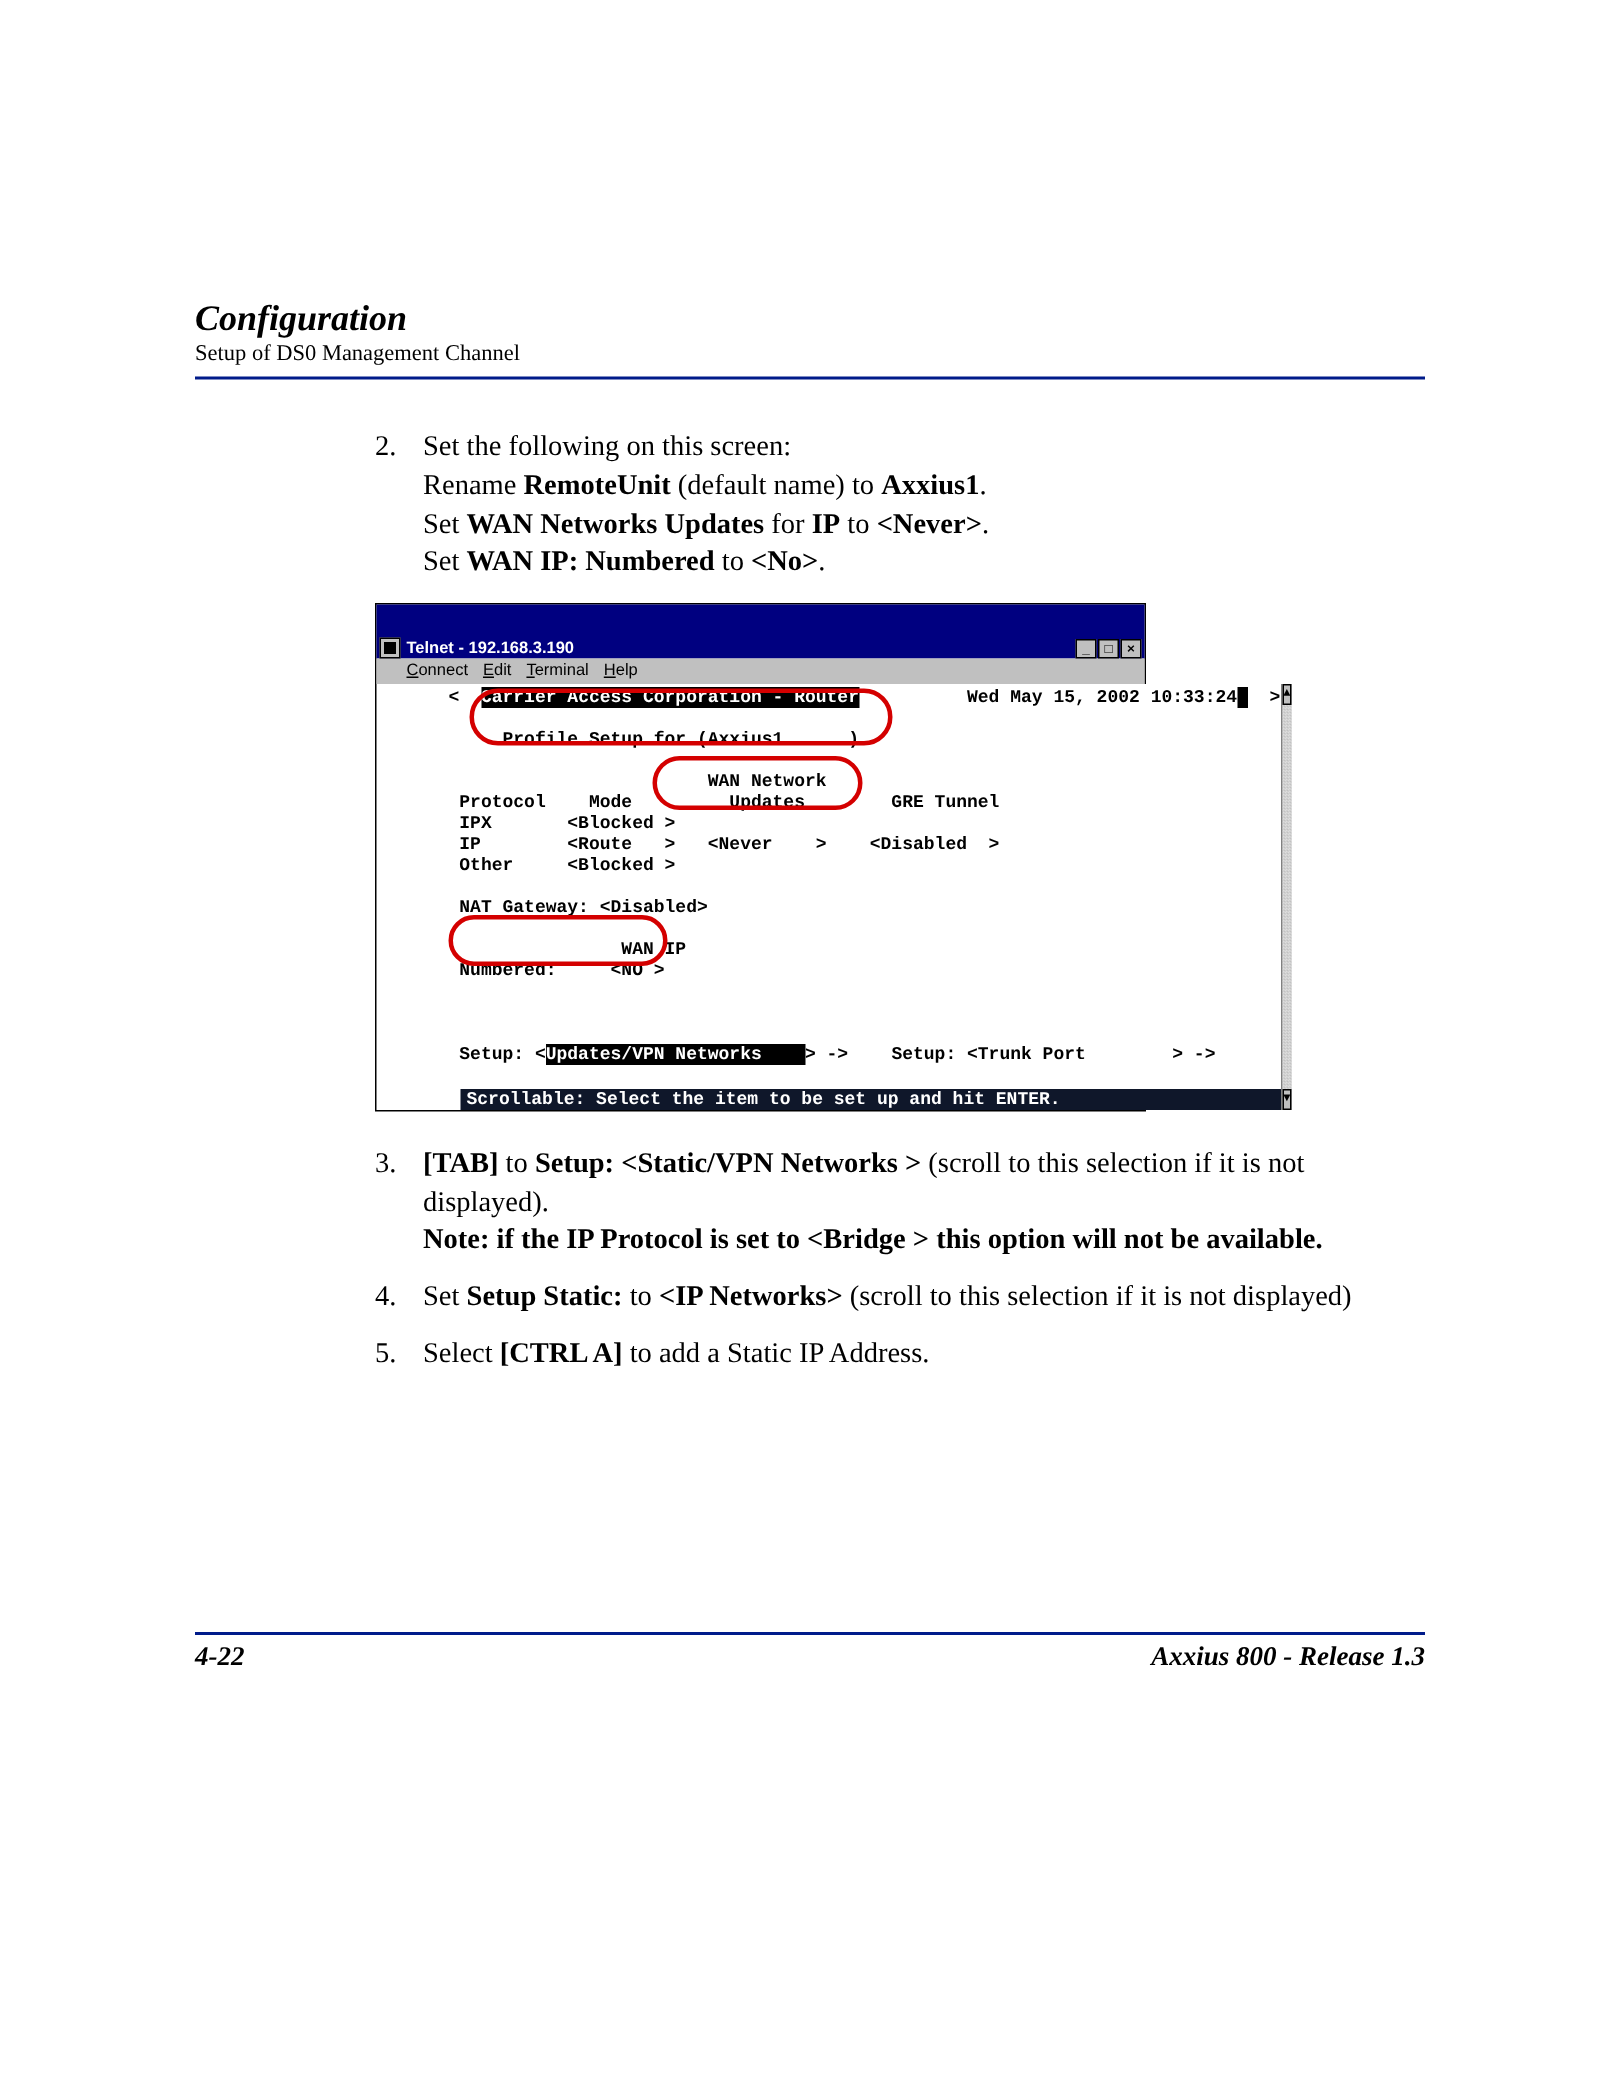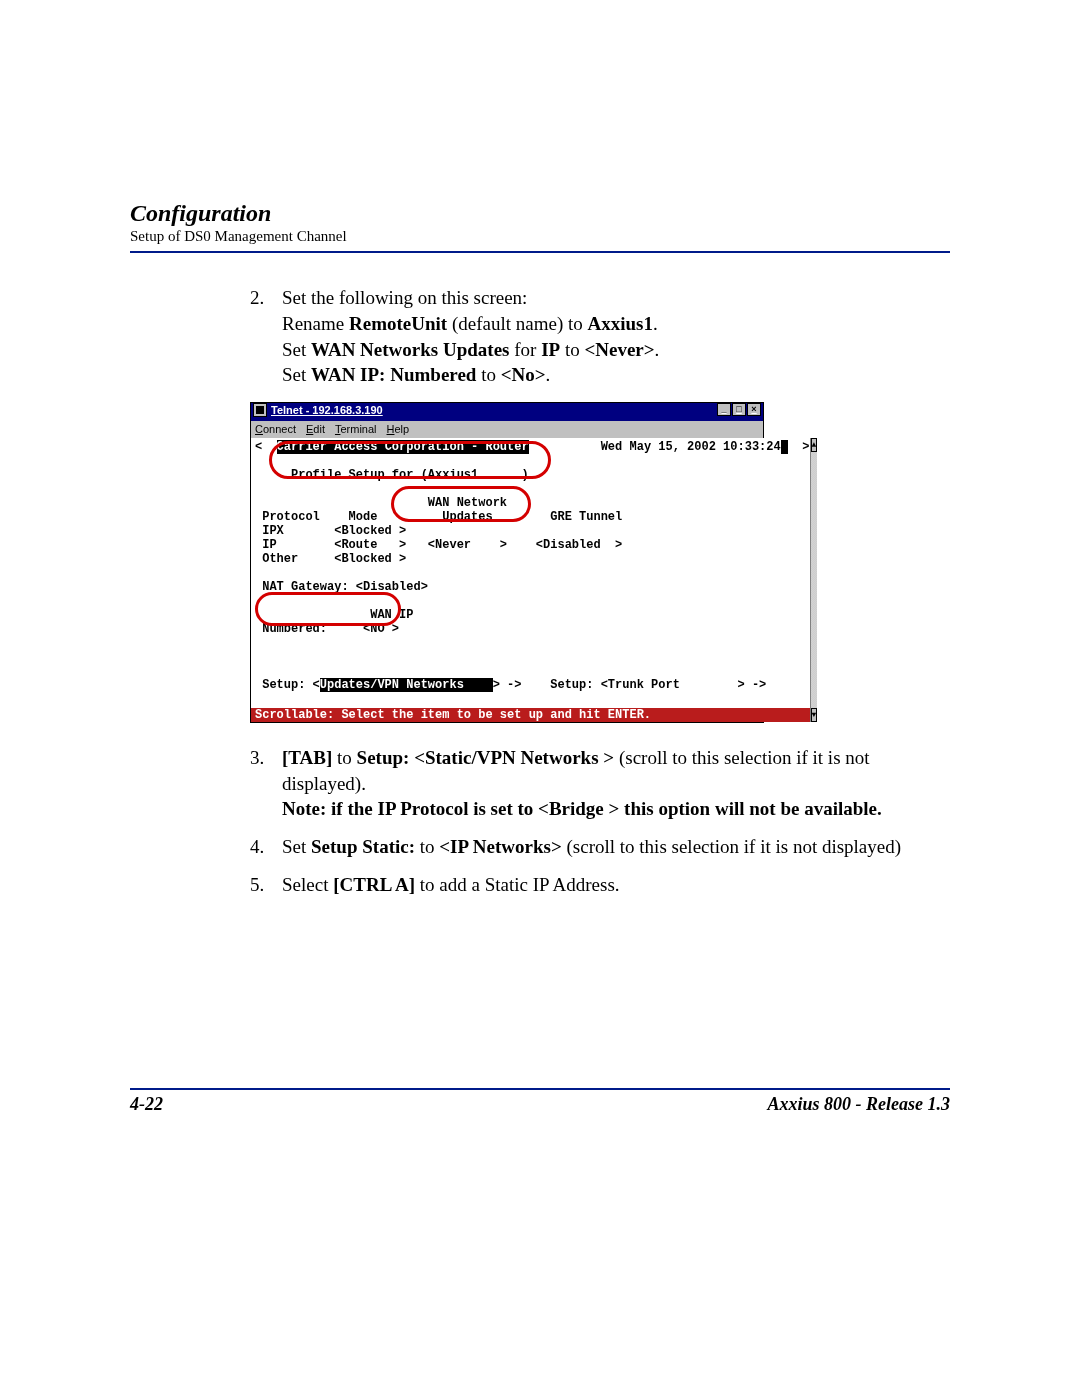--- a/index.html
+++ b/index.html
@@ -59,28 +59,27 @@
     border: 1px solid #000;
     font-family: "Courier New", monospace;
     font-size: 12px;
     line-height: 14px;
     box-sizing: border-box;
     background: #fff;
   }
   .titlebar {
     background: #000080;
     color: #fff;
-    height: 18px;
-    display: flex;
-    align-items: flex-start;
+    height: 36px;
+    display: flex;
+    align-items: flex-end;
     padding: 0 2px;
     font-family: Tahoma, Arial, sans-serif;
     font-size: 11px;
     font-weight: bold;
-    text-decoration: underline;
   }
   .titlebar-icon {
     width: 14px;
     height: 14px;
     background: #c0c0c0;
     margin-right: 4px;
     border: 1px solid #000;
     box-sizing: border-box;
     position: relative;
   }
@@ -100,39 +99,40 @@
     box-sizing: border-box;
     display: flex; align-items: center; justify-content: center;
     font-size: 9px; font-weight: bold; color: #000;
     font-family: Arial, sans-serif;
   }
   .menubar {
     background: #c0c0c0;
     height: 17px;
     display: flex;
     align-items: center;
-    padding: 0 4px;
+    padding: 0 20px;
     font-family: Tahoma, Arial, sans-serif;
     font-size: 11px;
     gap: 10px;
   }
   .menubar span { position: relative; }
   .mnemonic { text-decoration: underline; }
   .term-wrap {
     display: flex;
   }
   .term {
     background: #fff;
     color: #000;
     padding: 2px 0 0 0;
     position: relative;
     flex: 1;
     height: 284px;
     box-sizing: border-box;
     font-weight: bold;
+    margin-left: 44px;
   }
   .scrollbar {
     width: 15px;
     background: #c0c0c0;
     display: flex;
     flex-direction: column;
     border-left: 1px solid #808080;
   }
   .sb-btn {
     height: 14px;
@@ -146,27 +146,27 @@
   .tline {
     white-space: pre;
     padding-left: 4px;
     height: 14px;
   }
   .inv {
     background: #000;
     color: #fff;
   }
   .statusline {
-    background: #b91c1c;
+    background: #0f172a;
     color: #fff;
     white-space: pre;
     padding-left: 4px;
     height: 14px;
     position: absolute;
-    left: 0; right: 0; bottom: 0;
+    left: 12px; right: 0; bottom: 0;
   }
   .ring {
     position: absolute;
     border: 3px solid #d40000;
     border-radius: 50% / 50%;
     pointer-events: none;
     box-sizing: border-box;
   }
   .r1 { left: 18px;  top: 3px;   width: 282px; height: 38px; border-radius: 26px; }
   .r2 { left: 140px; top: 48px;  width: 140px; height: 36px; border-radius: 22px; }

